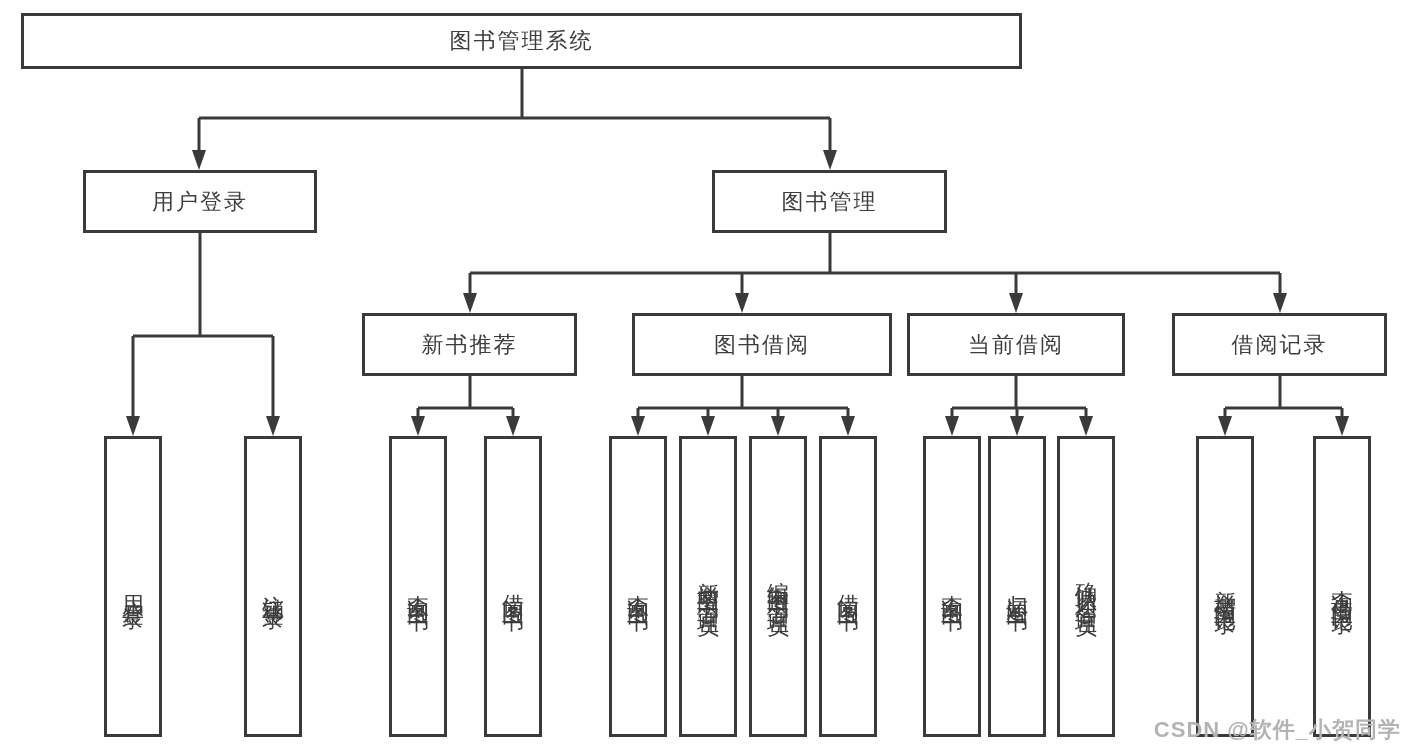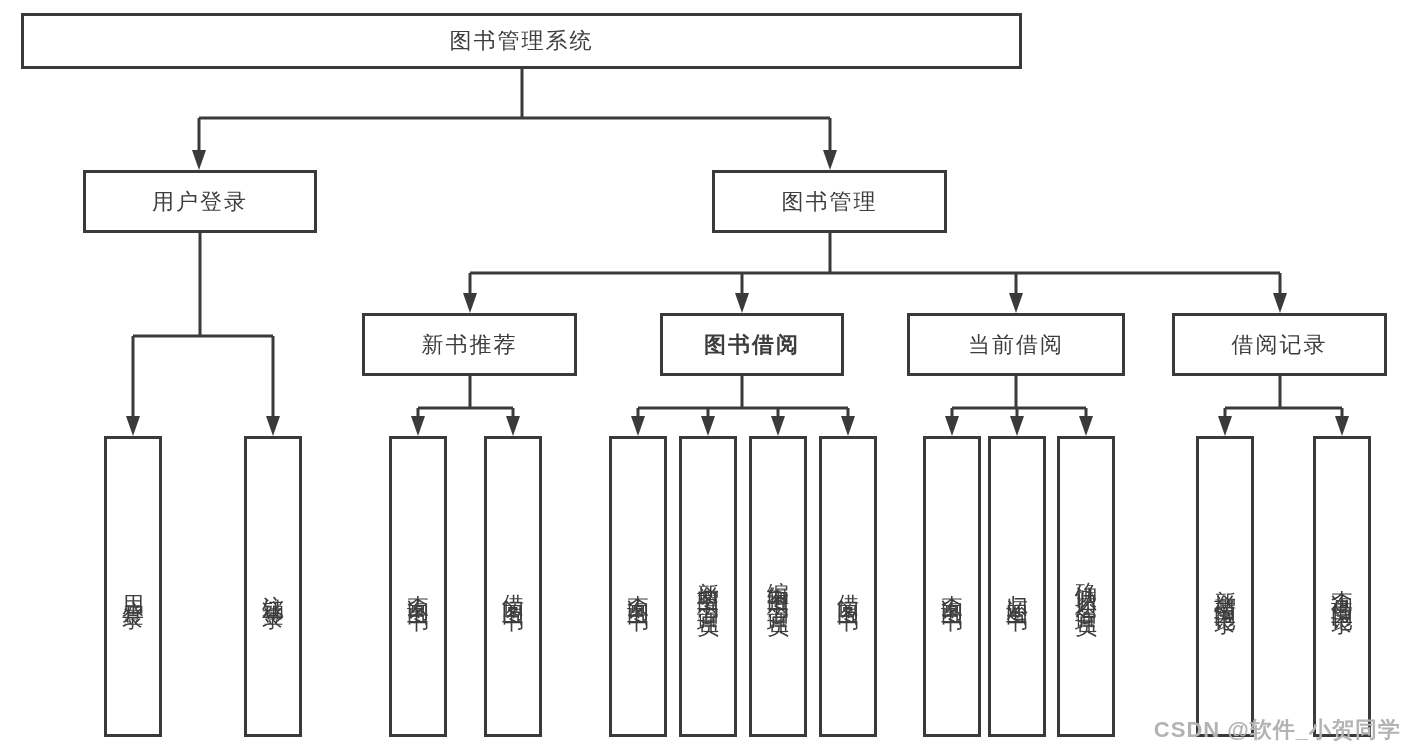--- a/index.html
+++ b/index.html
@@ -45,21 +45,21 @@
   
   .root  { left: 21px;  top: 13px;  width: 1001px; height: 56px; }
   .lv2   { top: 170px; height: 63px; }
   .lv3   { top: 313px; height: 63px; }
   .leaf  { top: 436px; height: 301px; width: 58px; }
 
   #n-user-login      { left: 83px;   width: 234px; }
   #n-book-mgmt       { left: 712px;  width: 235px; }
 
   #n-new-book        { left: 362px;  width: 215px; }
-  #n-book-borrow     { left: 660px;  width: 184px; font-weight: bold; }
+  #n-book-borrow     { left: 632px;  width: 260px; }
   #n-current-borrow  { left: 907px;  width: 218px; }
   #n-borrow-records  { left: 1172px; width: 215px; }
 
   #lf-user-login     { left: 104px; }
   #lf-logout         { left: 244px; }
   #lf-query-1        { left: 389px; }
   #lf-borrow-1       { left: 484px; }
   #lf-query-2        { left: 609px; }
   #lf-add-book       { left: 679px; }
   #lf-edit-book      { left: 749px; }

